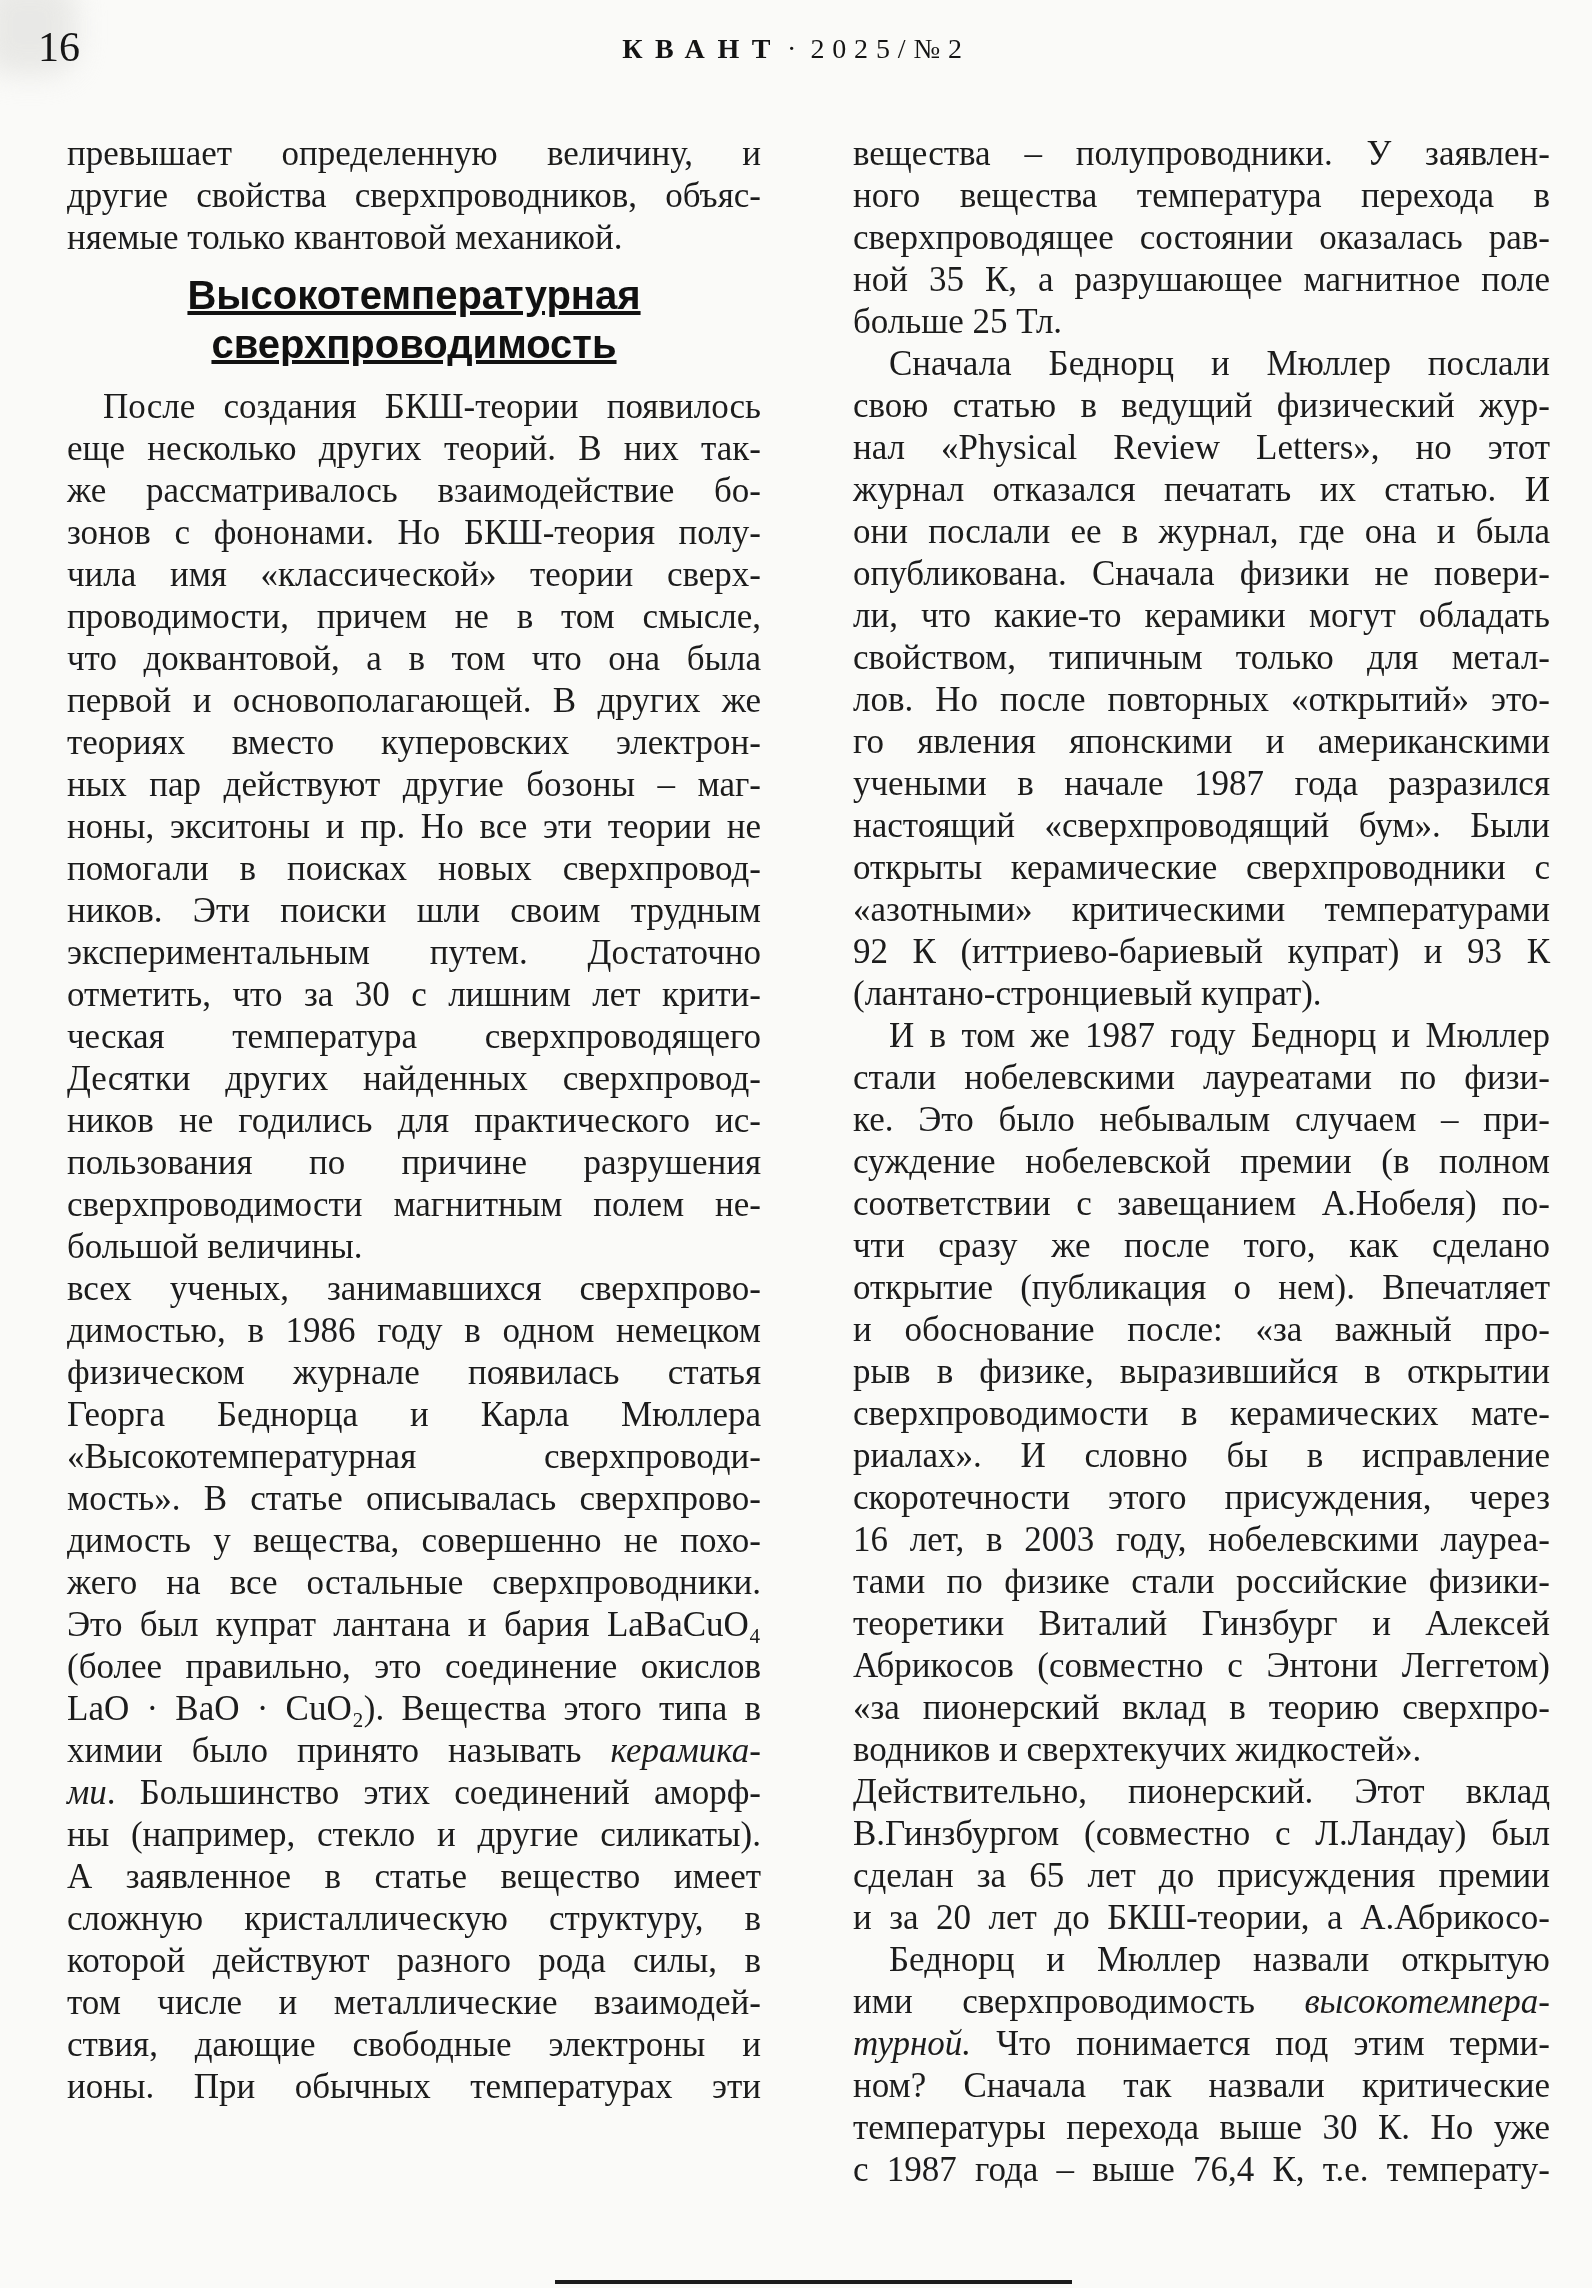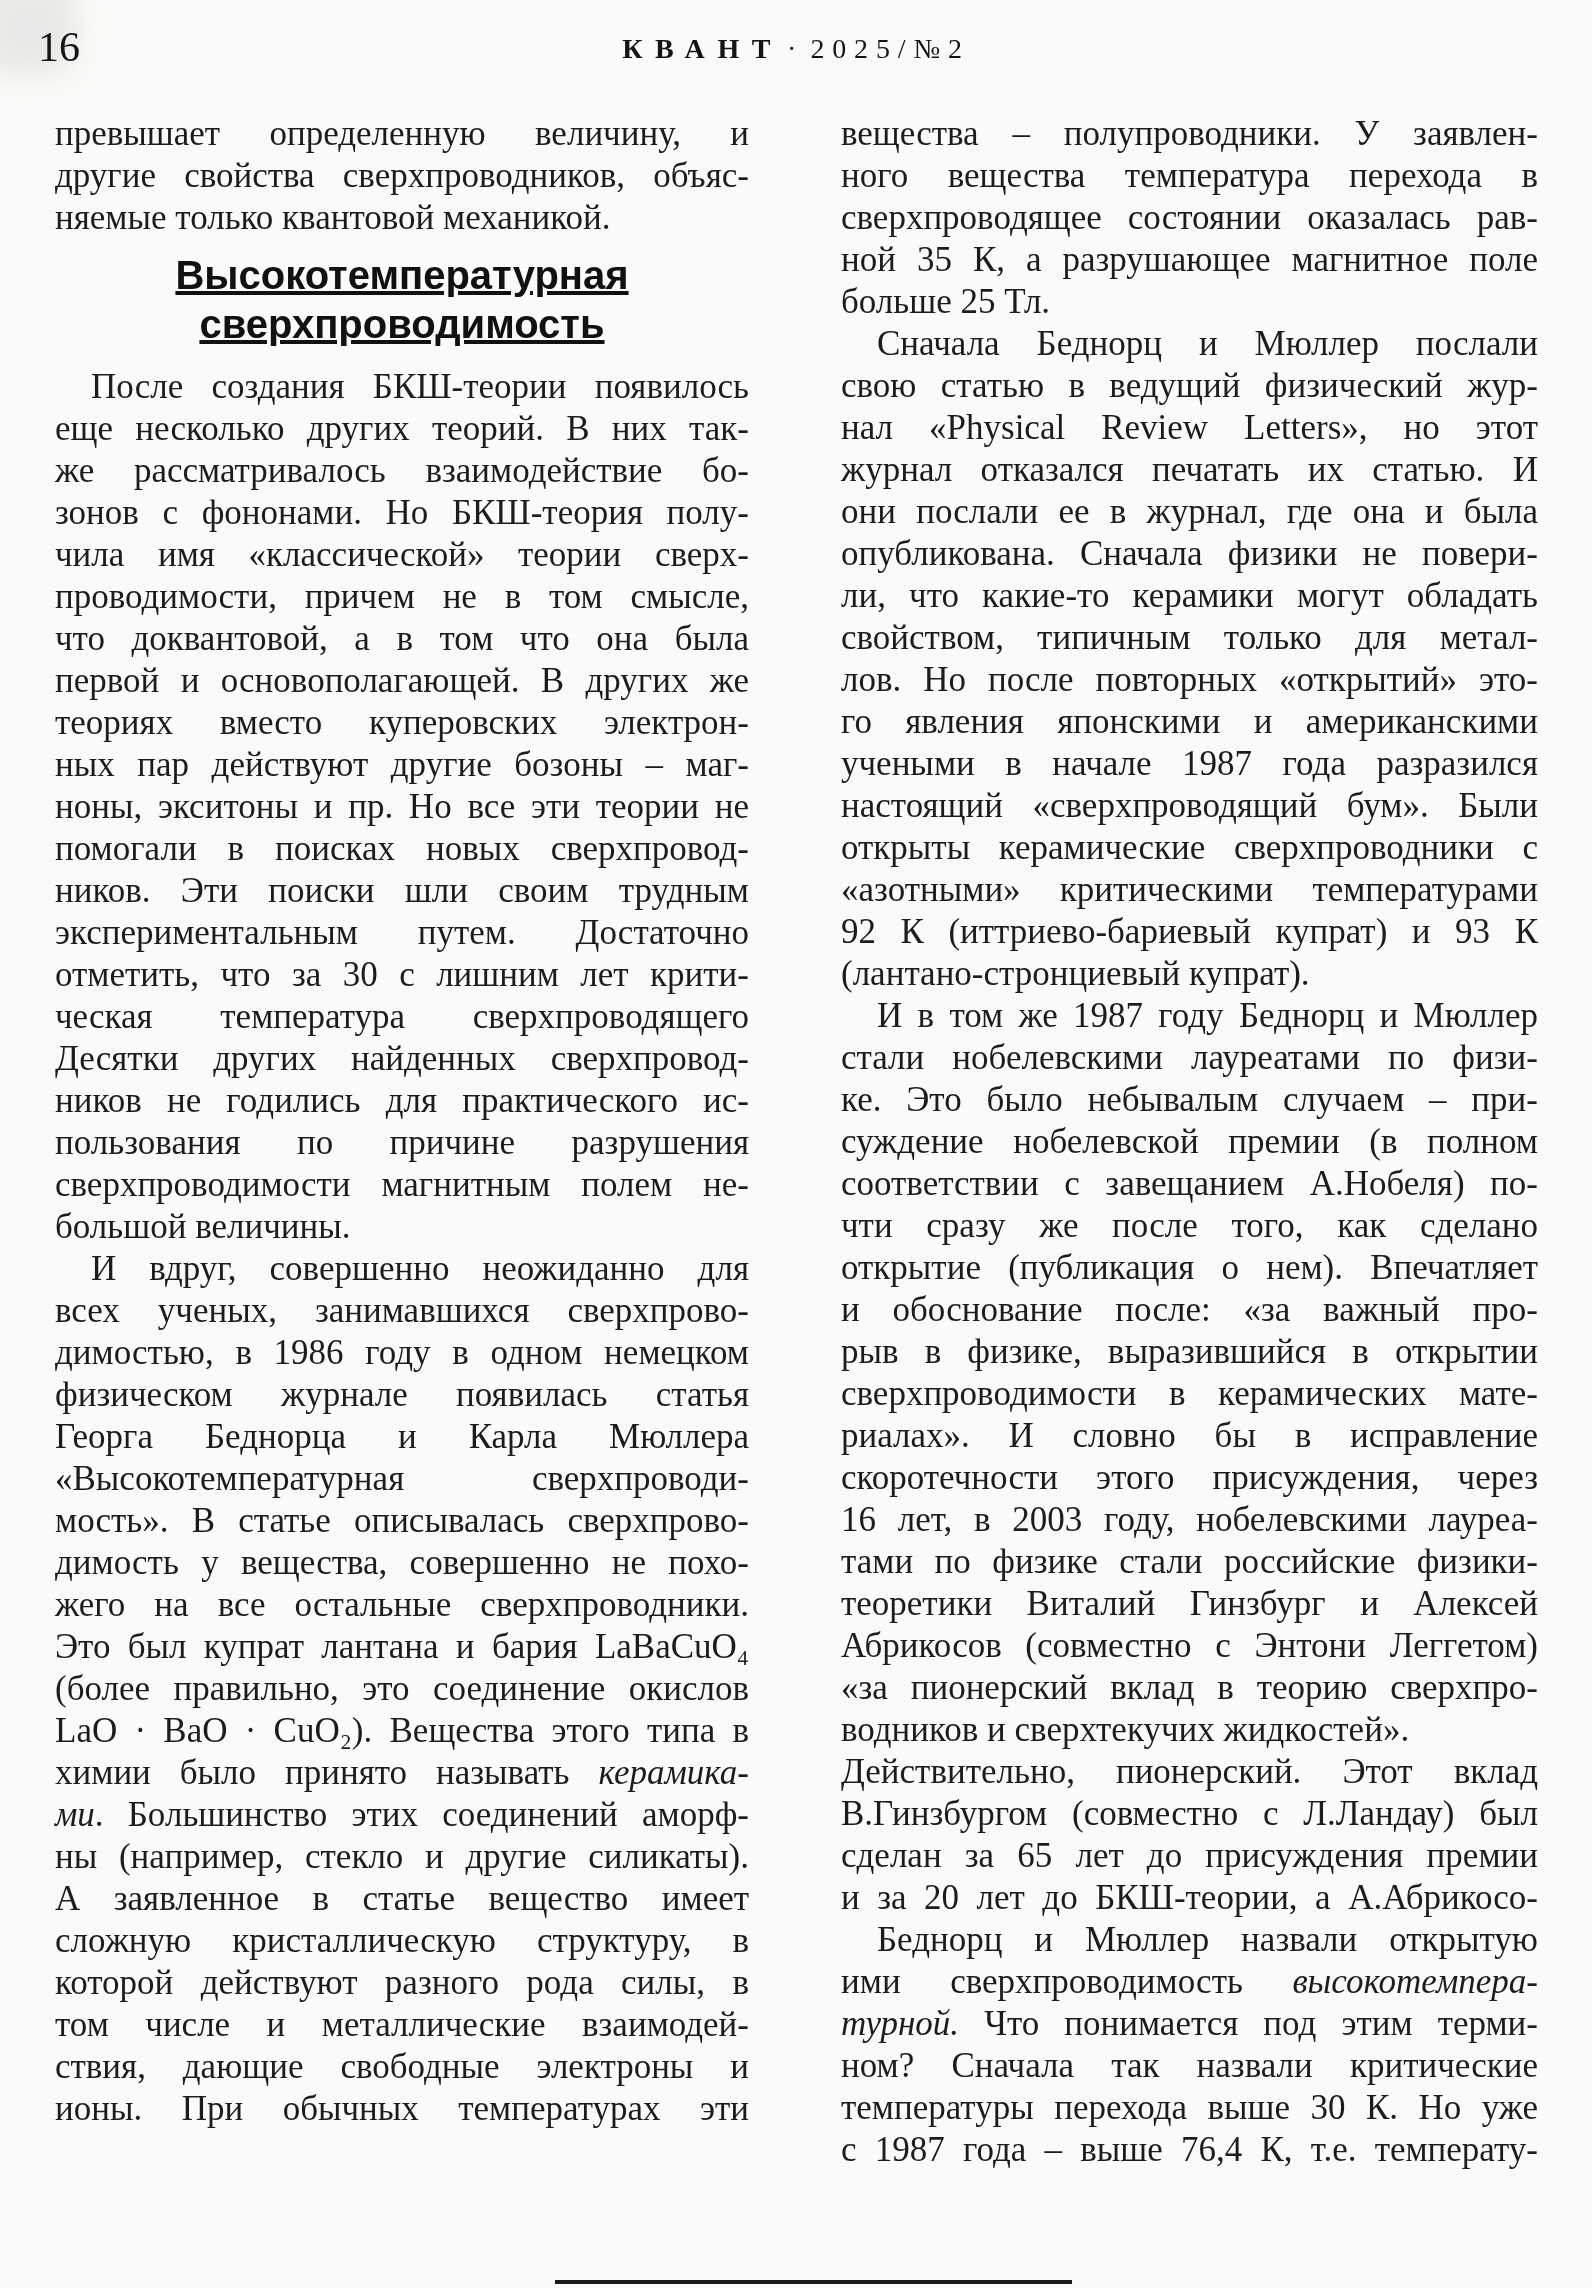--- a/index.html
+++ b/index.html
@@ -21,21 +21,21 @@
     position:absolute;left:38px;top:2px;
     font-size:42px;line-height:46px;color:#161616;text-align:center;
   }
   .jtitle{
     position:absolute;left:0;top:10px;width:100%;
     text-align:center;font-size:28px;line-height:34px;color:#141414;
   }
   .jtitle .mag{font-weight:bold;letter-spacing:.45em;}
   .jtitle .sep{margin:0 14px 0 4px;letter-spacing:0;}
   .jtitle .iss{letter-spacing:.28em;}
-  .col{position:absolute;top:113px;}
+  .col{position:absolute;top:133px;margin-left:12px;}
   .col-left{left:55px;width:694px;}
   .col-right{left:841px;width:697px;}
   .para{margin:0;}
   .line{
     font-size:35px;line-height:42px;
     text-align:justify;text-align-last:justify;
     white-space:normal;
   }
   .line.end{text-align-last:left;}
   .line.ind{text-indent:36px;}
@@ -91,21 +91,20 @@
         <div class="line"><span>экспериментальным путем. Достаточно</span></div>
         <div class="line"><span>отметить, что за 30 с лишним лет крити-</span></div>
         <div class="line"><span>ческая температура сверхпроводящего</span></div>
         <div class="line"><span>Десятки других найденных сверхпровод-</span></div>
         <div class="line"><span>ников не годились для практического ис-</span></div>
         <div class="line"><span>пользования по причине разрушения</span></div>
         <div class="line"><span>сверхпроводимости магнитным полем не-</span></div>
         <div class="line end"><span>большой величины.</span></div>
       </div>
       <div class="para">
-        <div class="line ind"><span>И вдруг, совершенно неожиданно для</span></div>
         <div class="line"><span>всех ученых, занимавшихся сверхпрово-</span></div>
         <div class="line"><span>димостью, в 1986 году в одном немецком</span></div>
         <div class="line"><span>физическом журнале появилась статья</span></div>
         <div class="line"><span>Георга Беднорца и Карла Мюллера</span></div>
         <div class="line"><span>«Высокотемпературная сверхпроводи-</span></div>
         <div class="line"><span>мость». В статье описывалась сверхпрово-</span></div>
         <div class="line"><span>димость у вещества, совершенно не похо-</span></div>
         <div class="line"><span>жего на все остальные сверхпроводники.</span></div>
         <div class="line"><span>Это был купрат лантана и бария LaBaCuO₄</span></div>
         <div class="line"><span>(более правильно, это соединение окислов</span></div>

